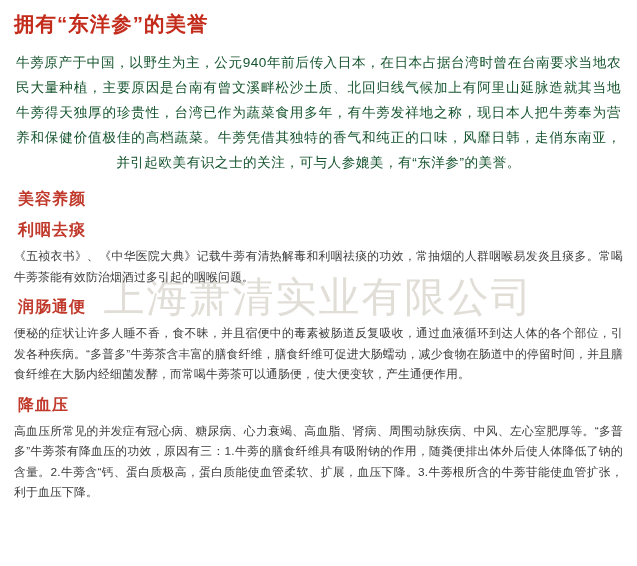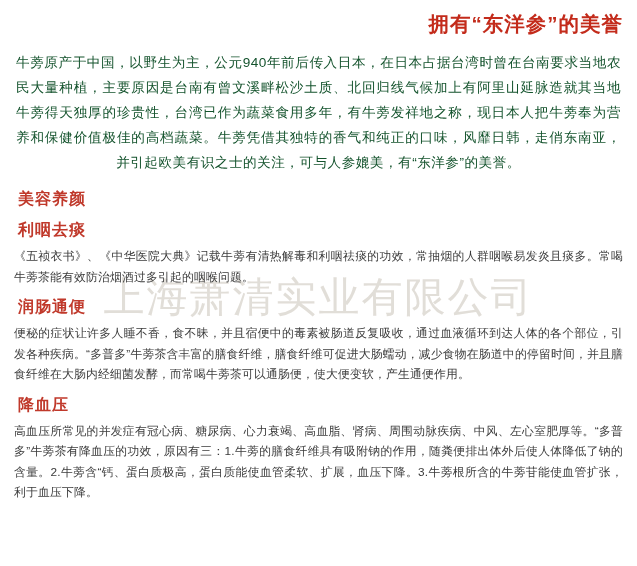--- a/index.html
+++ b/index.html
@@ -30,21 +30,21 @@
     font-size: 41px;
     letter-spacing: 2px;
     color: #d8d3cb;
     opacity: 0.75;
     font-family: "Liberation Serif", serif;
     pointer-events: none;
     z-index: 5;
     white-space: nowrap;
   }
   .title {
-    text-align: right;
+    text-align: left;
     color: #c32b1b;
     font-weight: bold;
     font-size: 20.5px;
     letter-spacing: 1px;
     margin: 2px 0 12px 0;
     font-family: "Liberation Sans", sans-serif;
     position: relative;
     z-index: 10;
   }
   .intro {

